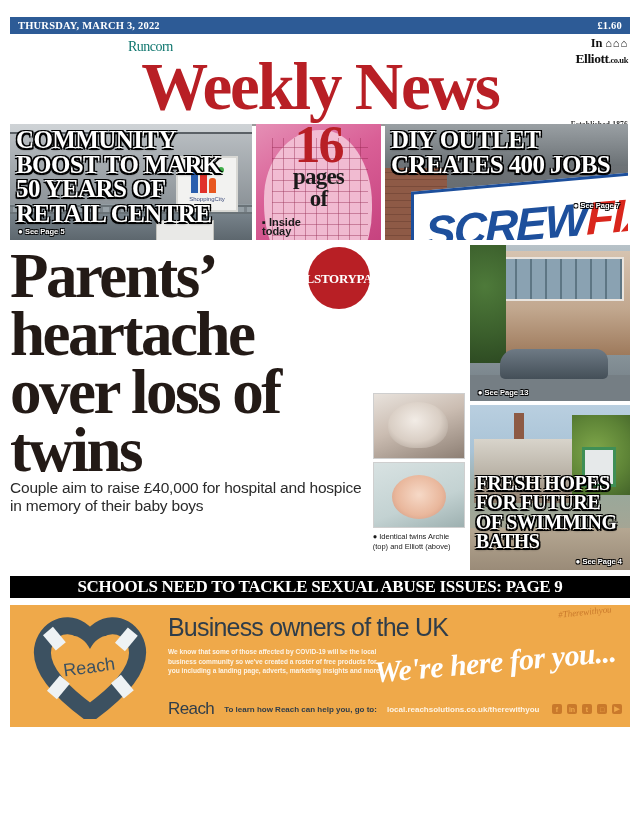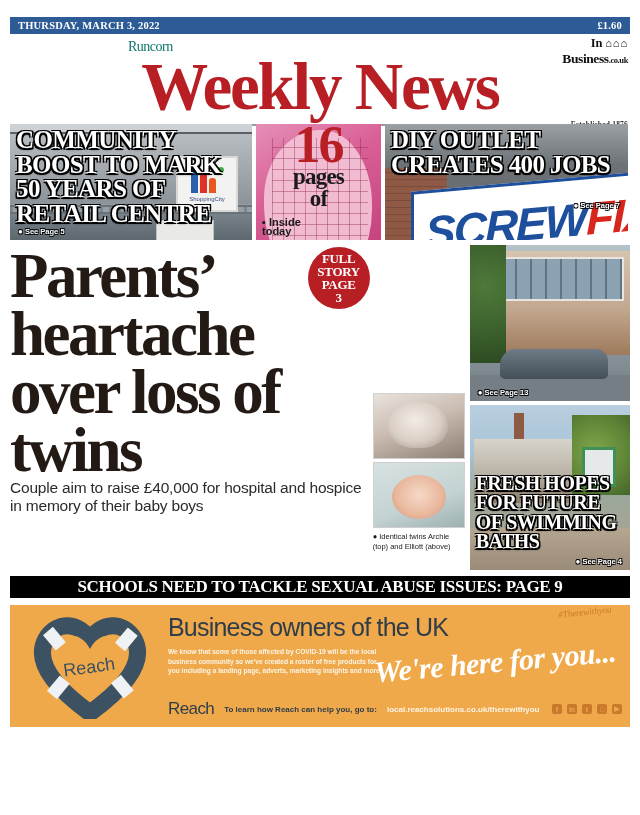--- a/index.html
+++ b/index.html
@@ -216,21 +216,21 @@
   }
   .lead-sub {
     font-family: "Liberation Sans", sans-serif;
     font-size: 15.5px; line-height: 18px; color: #2b2b2b;
     margin-top: 0; letter-spacing: -0.2px;
   }
   .fullstory {
     position: absolute; right: -2px; top: 2px;
     width: 62px; height: 62px; border-radius: 50%;
     background: #b81f25; color: #fff;
-    display: flex; flex-direction: column; align-items: center; justify-content: center;
+    display: flex; flex-direction: row; align-items: center; justify-content: center;
     font-family: "Liberation Serif", serif; font-weight: bold;
     font-size: 13px; line-height: 13px; letter-spacing: -0.3px;
     z-index: 6;
   }
 
   
   .twins { width: 92px; position: relative; padding-top: 148px; }
   .twin-img { width: 92px; height: 66px; border: 1px solid #cfcfcf; overflow: hidden; position: relative; }
   .twin-a { background: linear-gradient(160deg,#e8e2dc 0%,#cbbdb2 45%,#8d7f74 100%); }
   .twin-a::after {
@@ -371,21 +371,21 @@
     <span class="price">£1.60</span>
   </div>
 
   <div class="masthead">
     <div class="iya">
       <div class="l1">
         <span>In</span>
         <span class="houses">⌂⌂⌂</span>
       </div>
       <div class="l2">
-        <span>Business</span><span class="dom">.co.uk</span>
+        <span>Elliott</span><span class="dom">.co.uk</span>
       </div>
     </div>
     <div class="mast-inner">
       <div class="mast-runcorn">Runcorn</div>
       <div class="mast-title">Weekly News</div>
     </div>
     <div class="rule-row">
       <div class="r"></div>
       <div class="r"></div>
       <div class="est">Established 1876</div>

